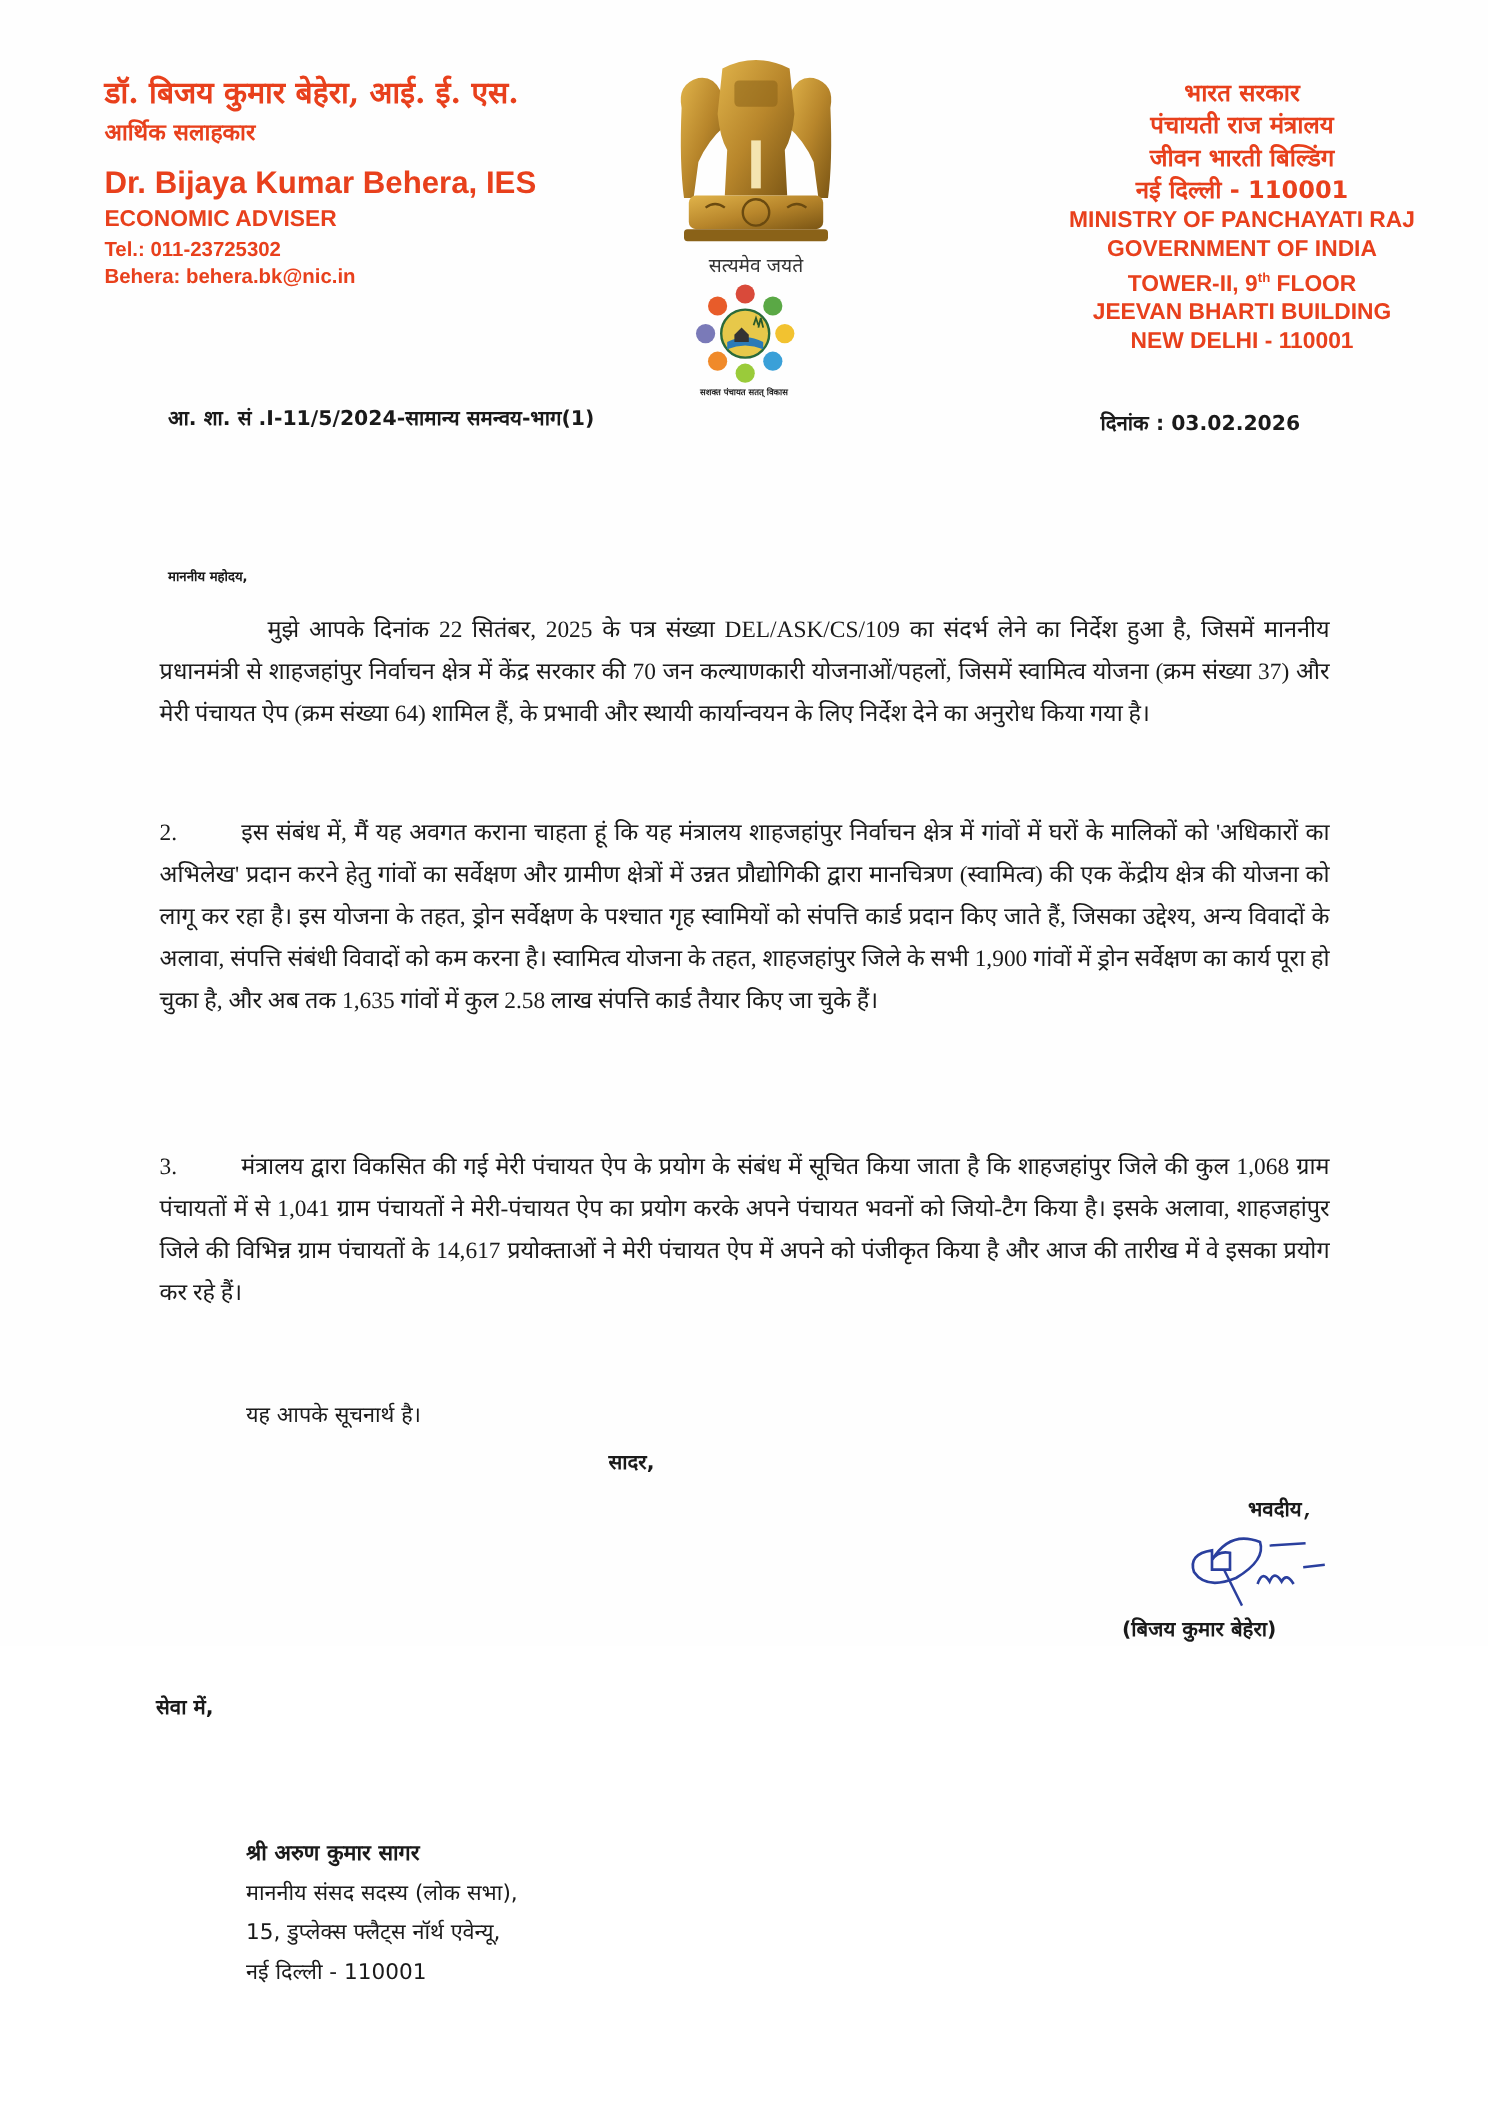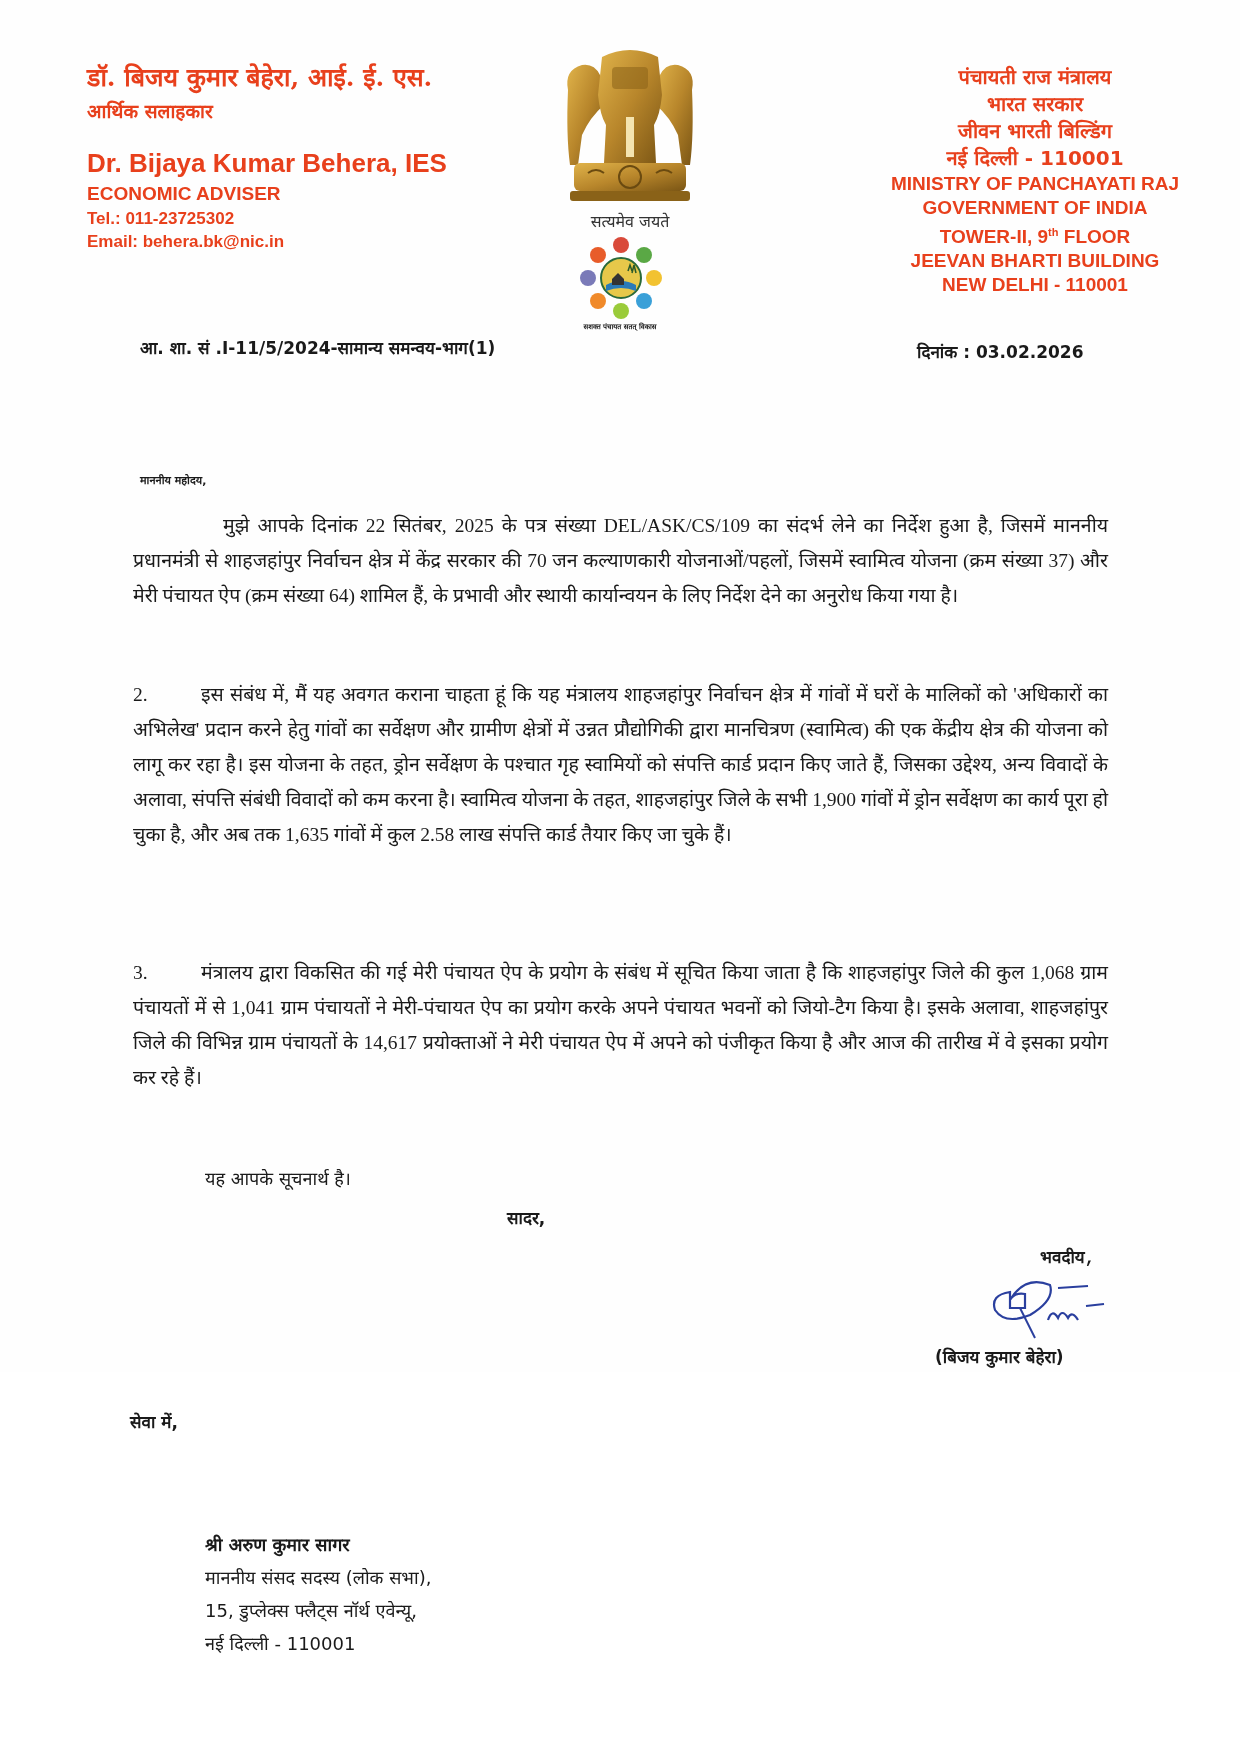--- a/index.html
+++ b/index.html
@@ -4,21 +4,21 @@
 <style>
   html, body { margin: 0; padding: 0; background: #ffffff; }
   body { width: 1240px; height: 1754px; position: relative; overflow: hidden;
          font-family: "Liberation Sans", "DejaVu Sans", sans-serif; color: #1a1a1a; }
   .page { position: absolute; left: 0; top: 0; width: 1240px; height: 1372px; background: #fefefe; }
 
   
   .hdr-left { position: absolute; left: 87px; top: 60px; color: #e8401c; }
   .hdr-left .hi-name { font-family: "DejaVu Serif", serif; font-weight: bold; font-size: 25px; line-height: 36px; }
   .hdr-left .hi-title { font-family: "DejaVu Sans", sans-serif; font-weight: bold; font-size: 19px; line-height: 30px; }
-  .hdr-left .en-name { font-family: "Liberation Sans", sans-serif; font-weight: bold; font-size: 26px; line-height: 36px; margin-top: 19px; }
+  .hdr-left .en-name { font-family: "Liberation Sans", sans-serif; font-weight: bold; font-size: 26px; line-height: 36px; margin-top: 8px; }
   .hdr-left .en-title { font-family: "Liberation Sans", sans-serif; font-weight: bold; font-size: 19px; line-height: 26px; }
   .hdr-left .contact { font-family: "Liberation Sans", sans-serif; font-weight: bold; font-size: 17px; line-height: 23px; }
 
   
   .hdr-right { position: absolute; left: 870px; top: 64px; width: 330px; text-align: center; color: #e8401c; font-weight: bold; }
   .hdr-right .hi-line { font-family: "DejaVu Sans", sans-serif; font-size: 20px; line-height: 27px; }
   .hdr-right .en-line { font-family: "Liberation Sans", sans-serif; font-size: 19px; line-height: 24px; }
   .hdr-right sup { font-size: 11px; }
 
   
@@ -60,21 +60,21 @@
 <body>
 
 <div class="page">
 
   <div class="hdr-left">
     <div class="hi-name">डॉ. बिजय कुमार बेहेरा, आई. ई. एस.</div>
     <div class="hi-title">आर्थिक सलाहकार</div>
     <div class="en-name">Dr. Bijaya Kumar Behera, IES</div>
     <div class="en-title">ECONOMIC ADVISER</div>
     <div class="contact">Tel.: 011-23725302</div>
-    <div class="contact">Email: behera.bk@nic.in</div>
+    <div class="contact">Behera: behera.bk@nic.in</div>
   </div>
 
   <svg class="emblem" viewBox="0 0 140 165">
     <defs>
       <linearGradient id="gold" x1="0" y1="0" x2="1" y2="1">
         <stop offset="0" stop-color="#e0b34a"></stop>
         <stop offset="0.5" stop-color="#b8862b"></stop>
         <stop offset="1" stop-color="#7a5514"></stop>
       </linearGradient>
     </defs>
@@ -103,22 +103,22 @@
     <circle cx="10" cy="43" r="8" fill="#7a7ab8"></circle>
     <circle cx="20" cy="20" r="8" fill="#e85c2a"></circle>
     <circle cx="43" cy="43" r="20" fill="#e7c84a" stroke="#2a6a3a" stroke-width="2"></circle>
     <path d="M28 50 Q43 42 58 50 L58 56 Q43 50 28 56 Z" fill="#2a7ab8"></path>
     <path d="M34 44 L40 38 L46 44 L46 50 L34 50 Z" fill="#333"></path>
     <path d="M50 36 l2 -6 l2 6 M54 38 l2 -8 l2 8" stroke="#2a5a2a" stroke-width="1.5" fill="none"></path>
   </svg>
   <div class="logo2-caption">सशक्त पंचायत सतत् विकास</div>
 
   <div class="hdr-right">
+    <div class="hi-line">भारत सरकार</div>
     <div class="hi-line">पंचायती राज मंत्रालय</div>
-    <div class="hi-line">भारत सरकार</div>
     <div class="hi-line">जीवन भारती बिल्डिंग</div>
     <div class="hi-line">नई दिल्ली - 110001</div>
     <div class="en-line">MINISTRY OF PANCHAYATI RAJ</div>
     <div class="en-line">GOVERNMENT OF INDIA</div>
     <div class="en-line"><span>TOWER-II, 9</span><sup>th</sup><span> FLOOR</span></div>
     <div class="en-line">JEEVAN BHARTI BUILDING</div>
     <div class="en-line">NEW DELHI - 110001</div>
   </div>
 
   <div class="ref">आ. शा. सं .I-11/5/2024-सामान्य समन्वय-भाग(1)</div>

